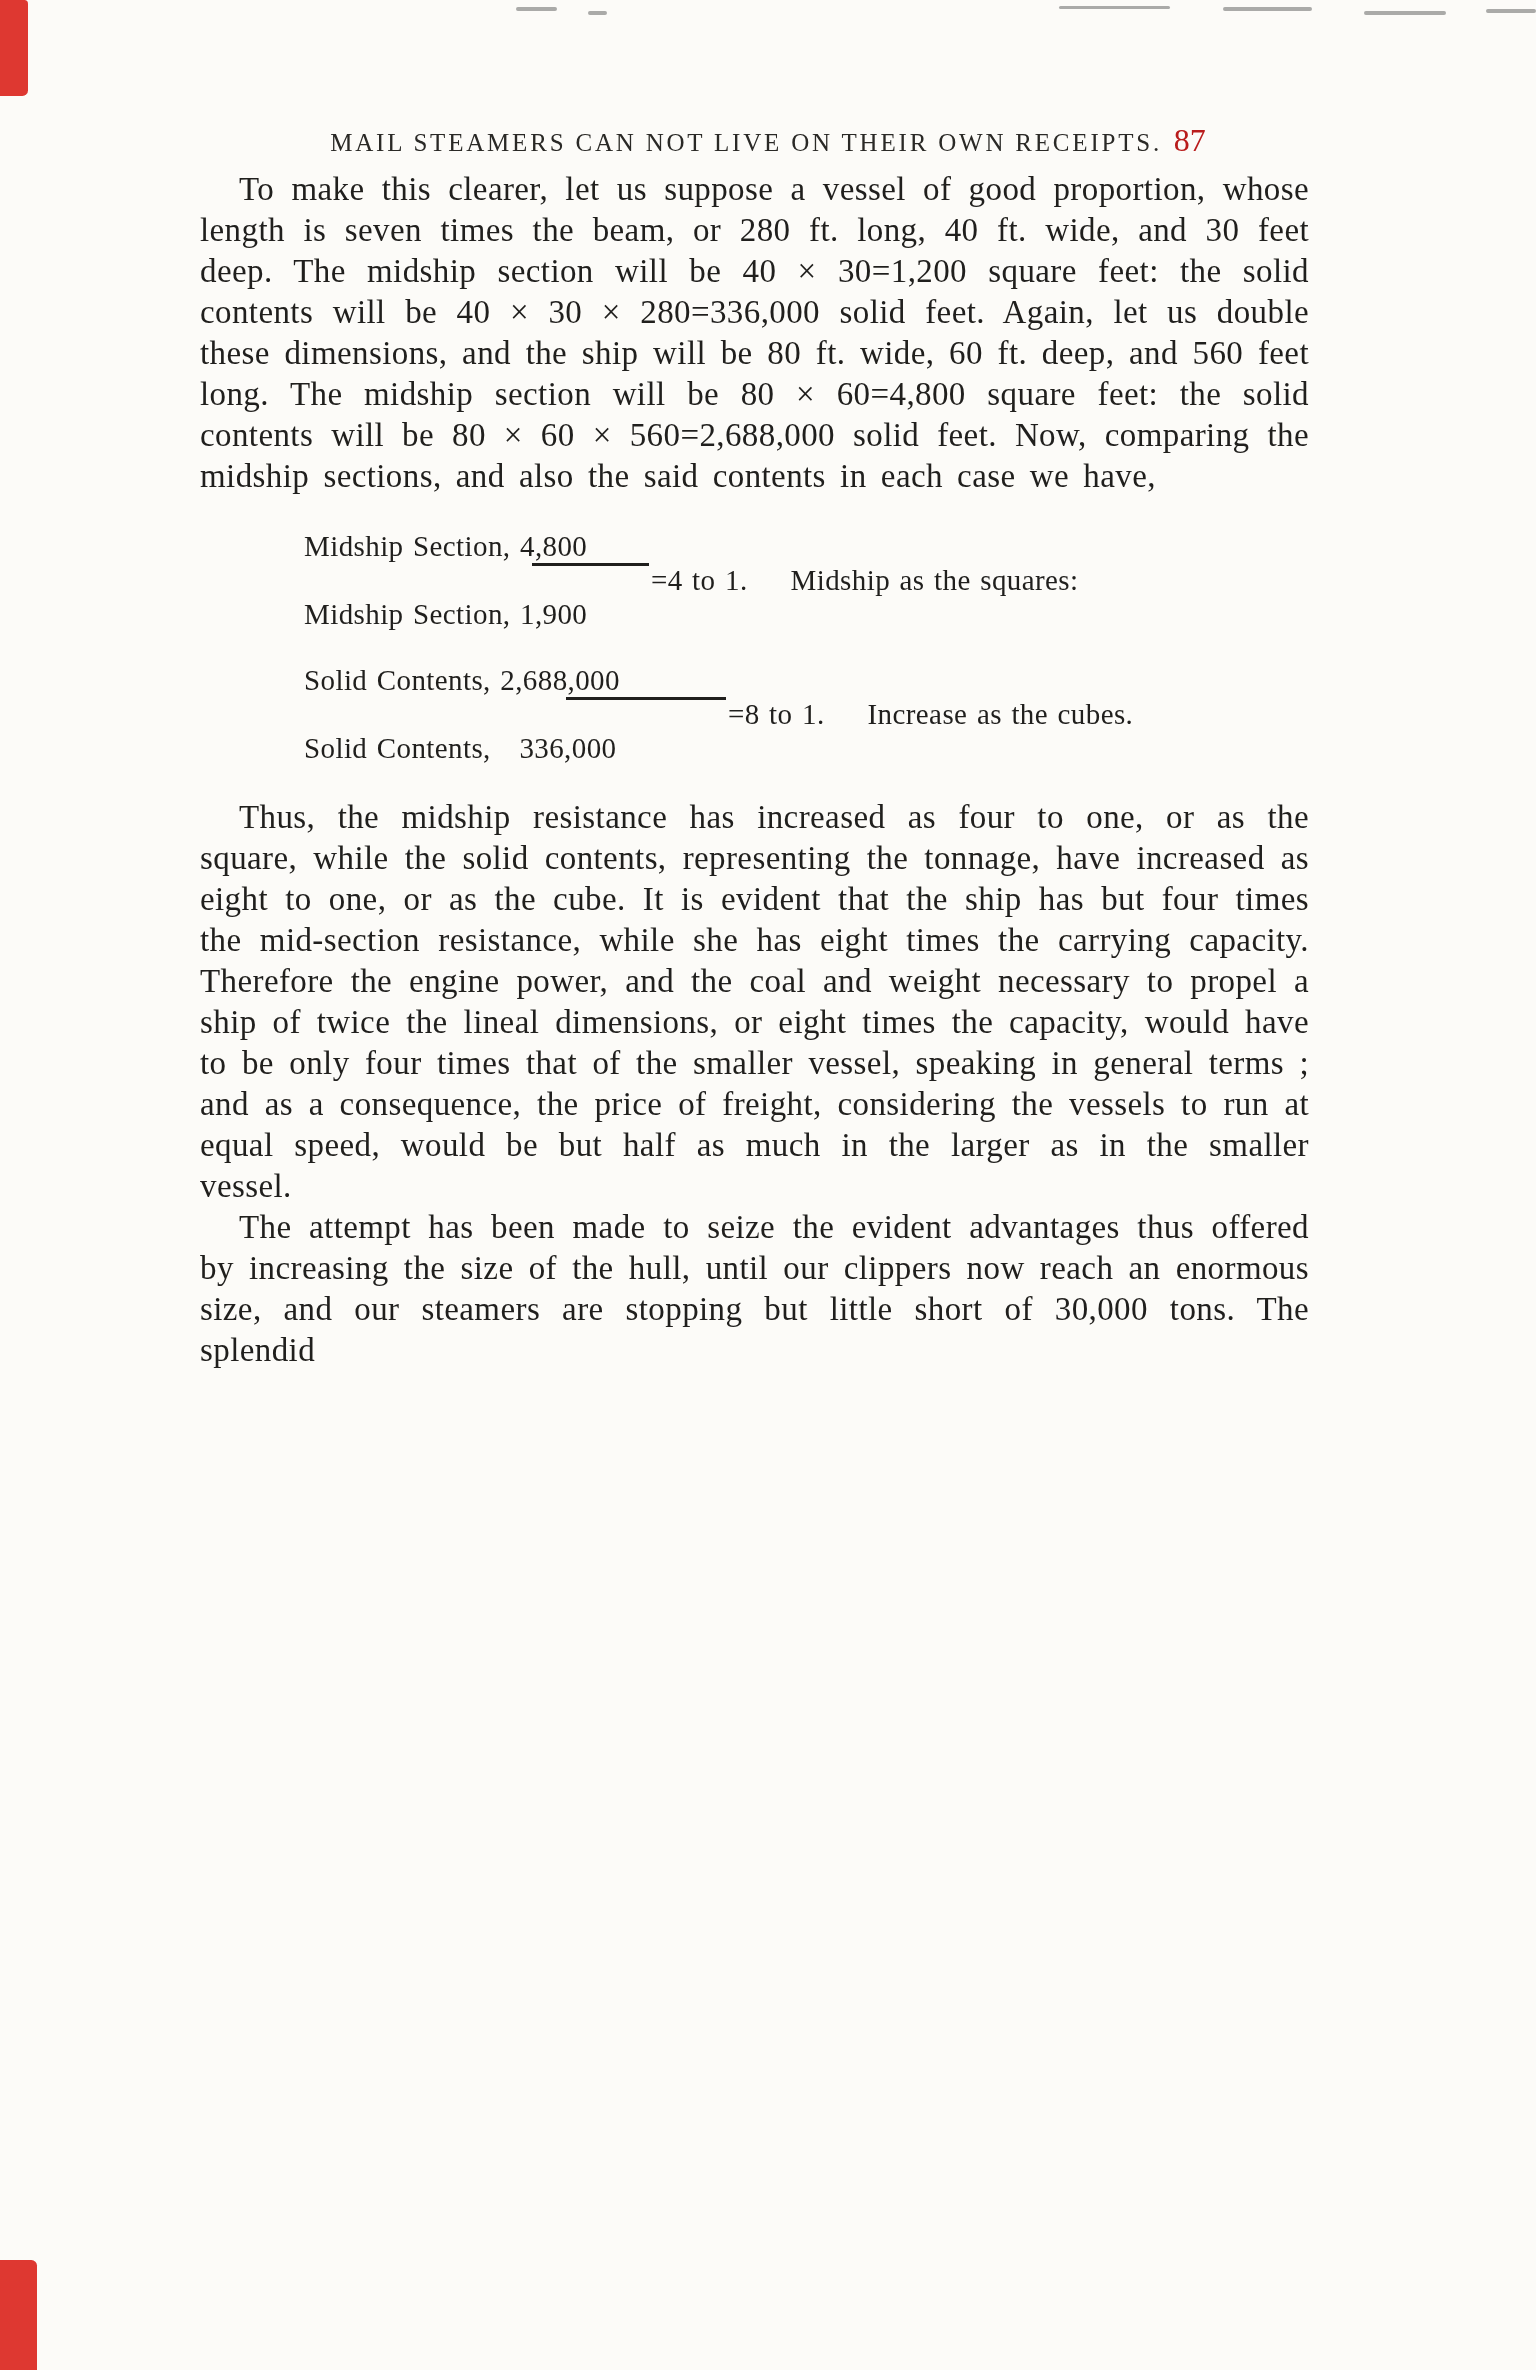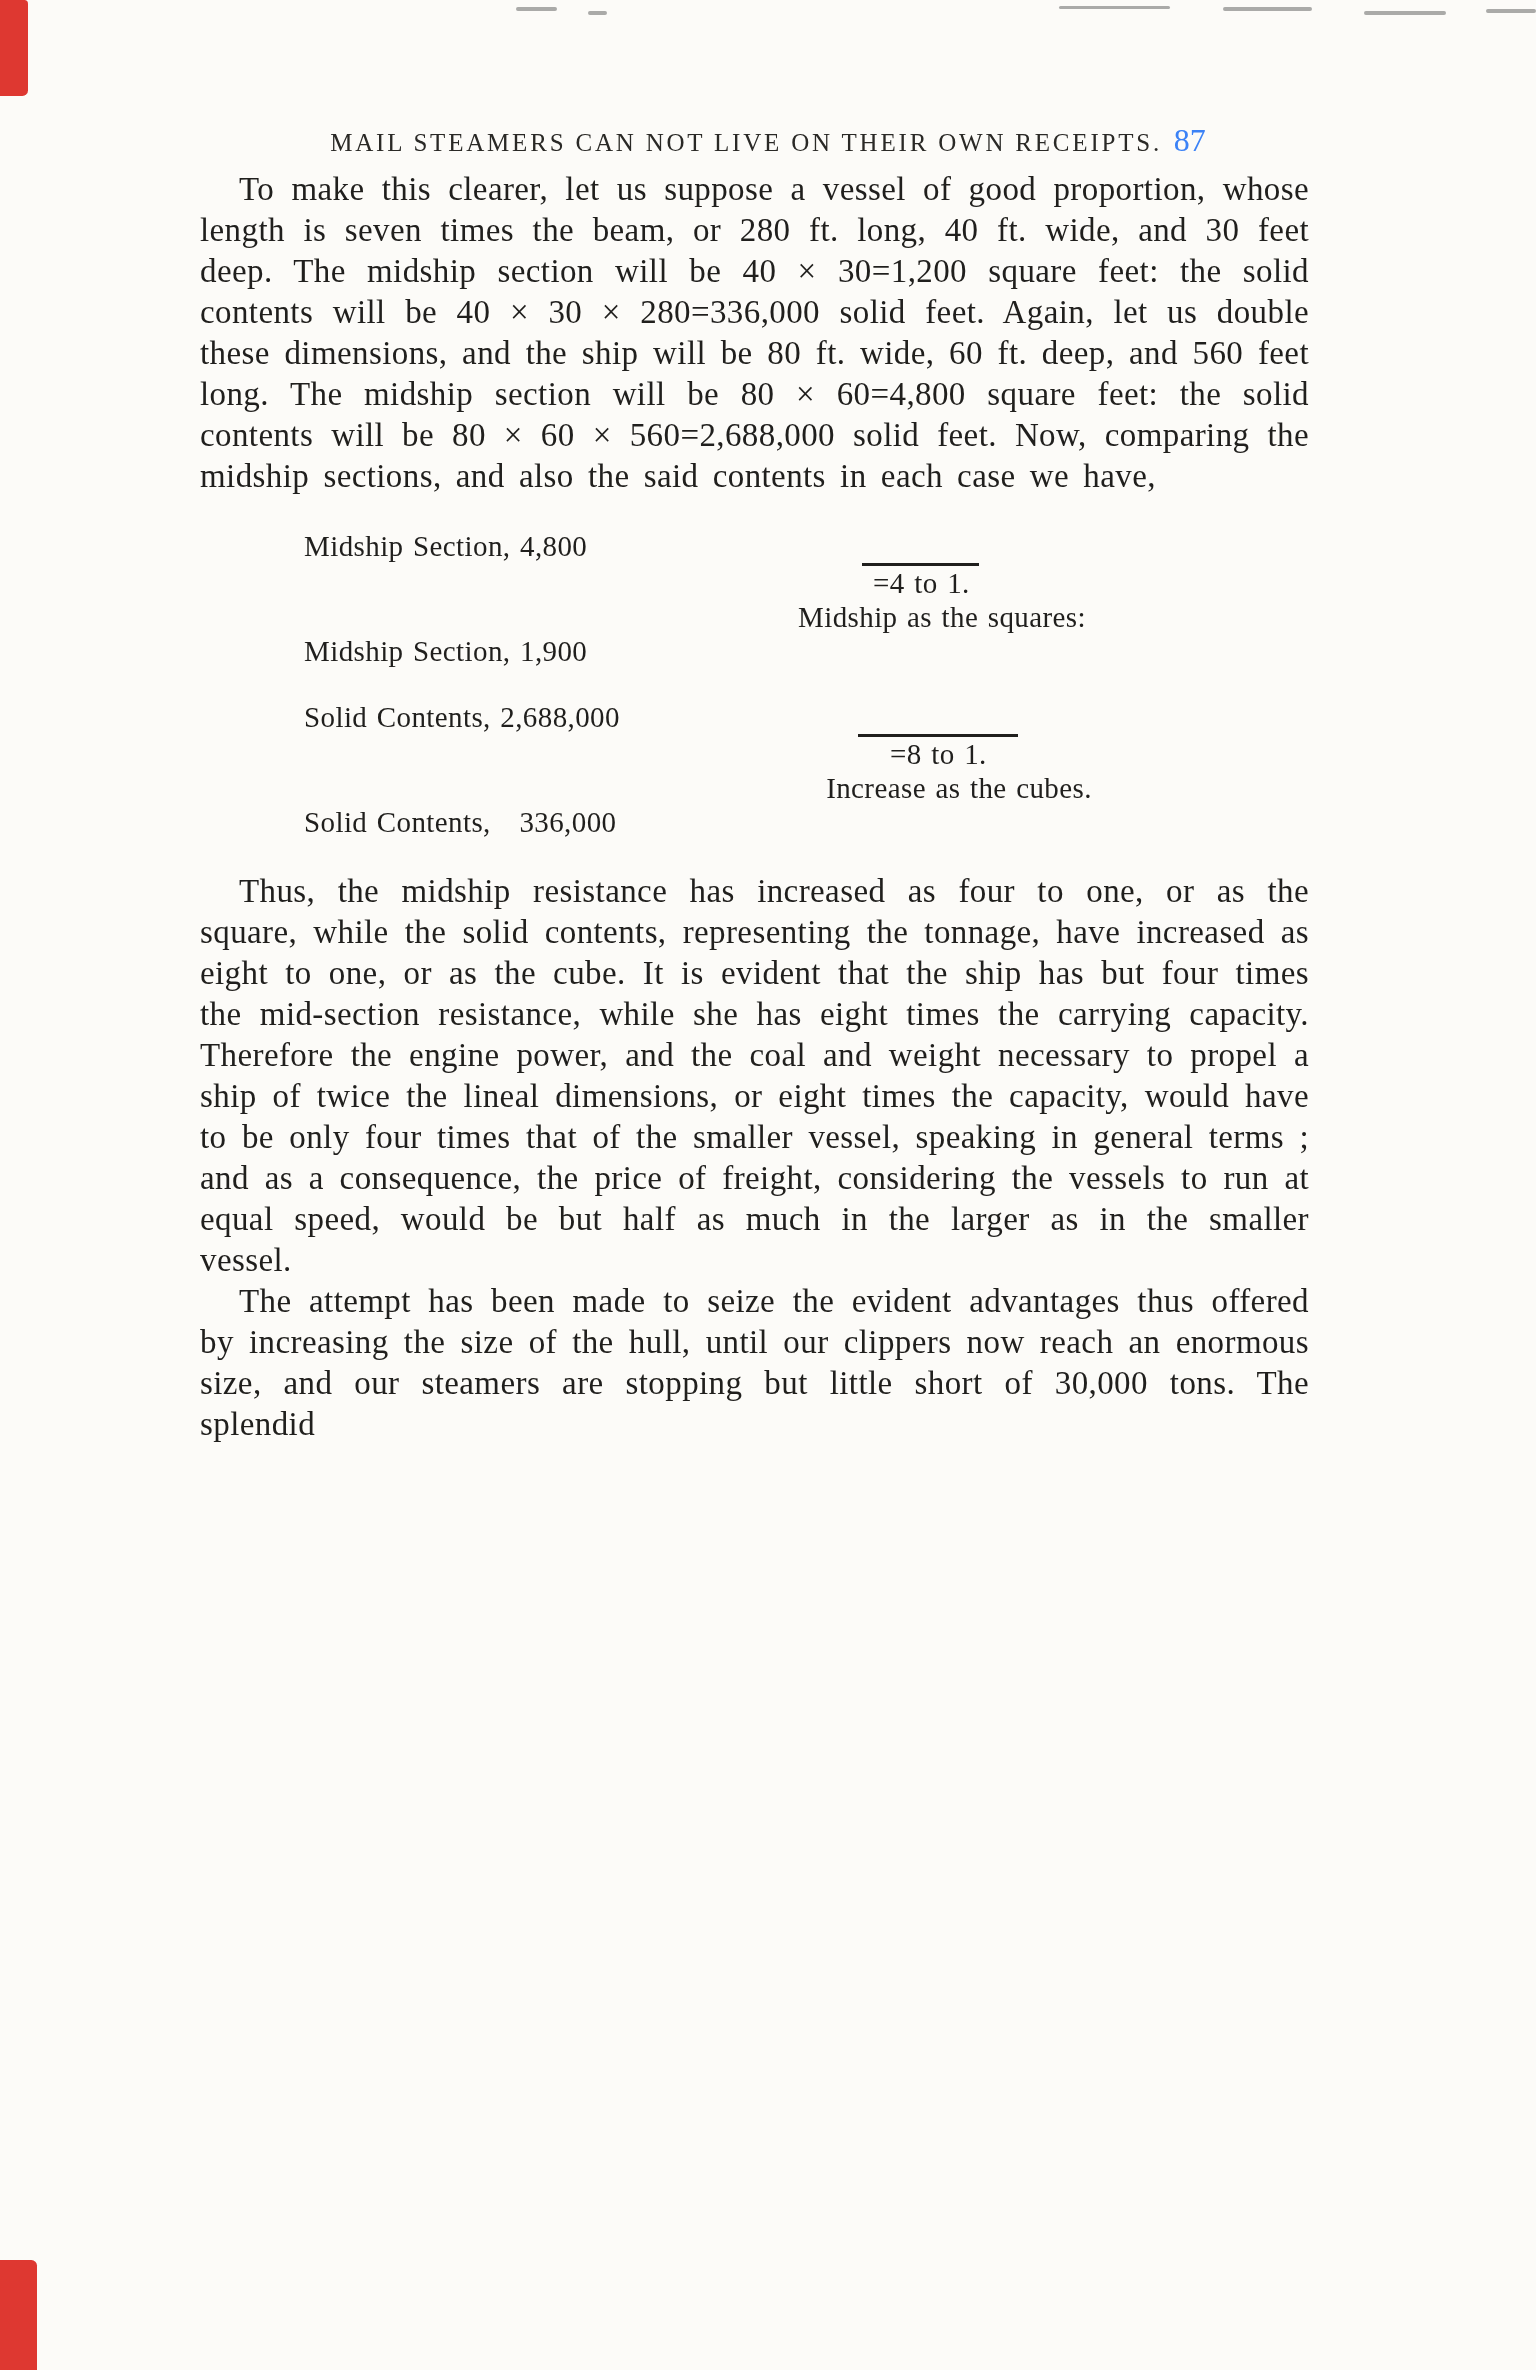--- a/index.html
+++ b/index.html
@@ -61,21 +61,21 @@
   .head-title {
     font-size: 25px;
     letter-spacing: 2.8px;
     color: #2a2926;
     margin-top: 40px;
   }
   .page-number {
     font-size: 32px;
     margin-left: 8px;
     letter-spacing: 0;
-    color: #3b82f6;
+    color: #b91c1c;
   }
 
   
   .text-block {
     position: absolute;
     left: 200px;
     top: 169px;
     width: 1109px;
     font-size: 33px;
     line-height: 41px;
@@ -92,23 +92,22 @@
     font-size: 29px;
     line-height: 34px;
     text-align: left;
     word-spacing: 1.9px;
   }
   .formula { margin-bottom: 22px; margin-top: 32px; }
   .formula:last-child { margin-bottom: 0; }
   .frac-top, .frac-bottom { white-space: pre; }
   .frac-mid {
     display: flex;
-    align-items: center;
+    align-items: flex-start;
     white-space: nowrap;
-    flex-direction: column;
   }
   .frac-bar {
     display: inline-block;
     height: 2.8px;
     background: var(--ink);
   }
   .f1 .frac-mid { padding-left: 228px; }
   .f1 .frac-bar { width: 117px; }
   .f2 .frac-mid { padding-left: 262px; }
   .f2 .frac-bar { width: 160px; }

